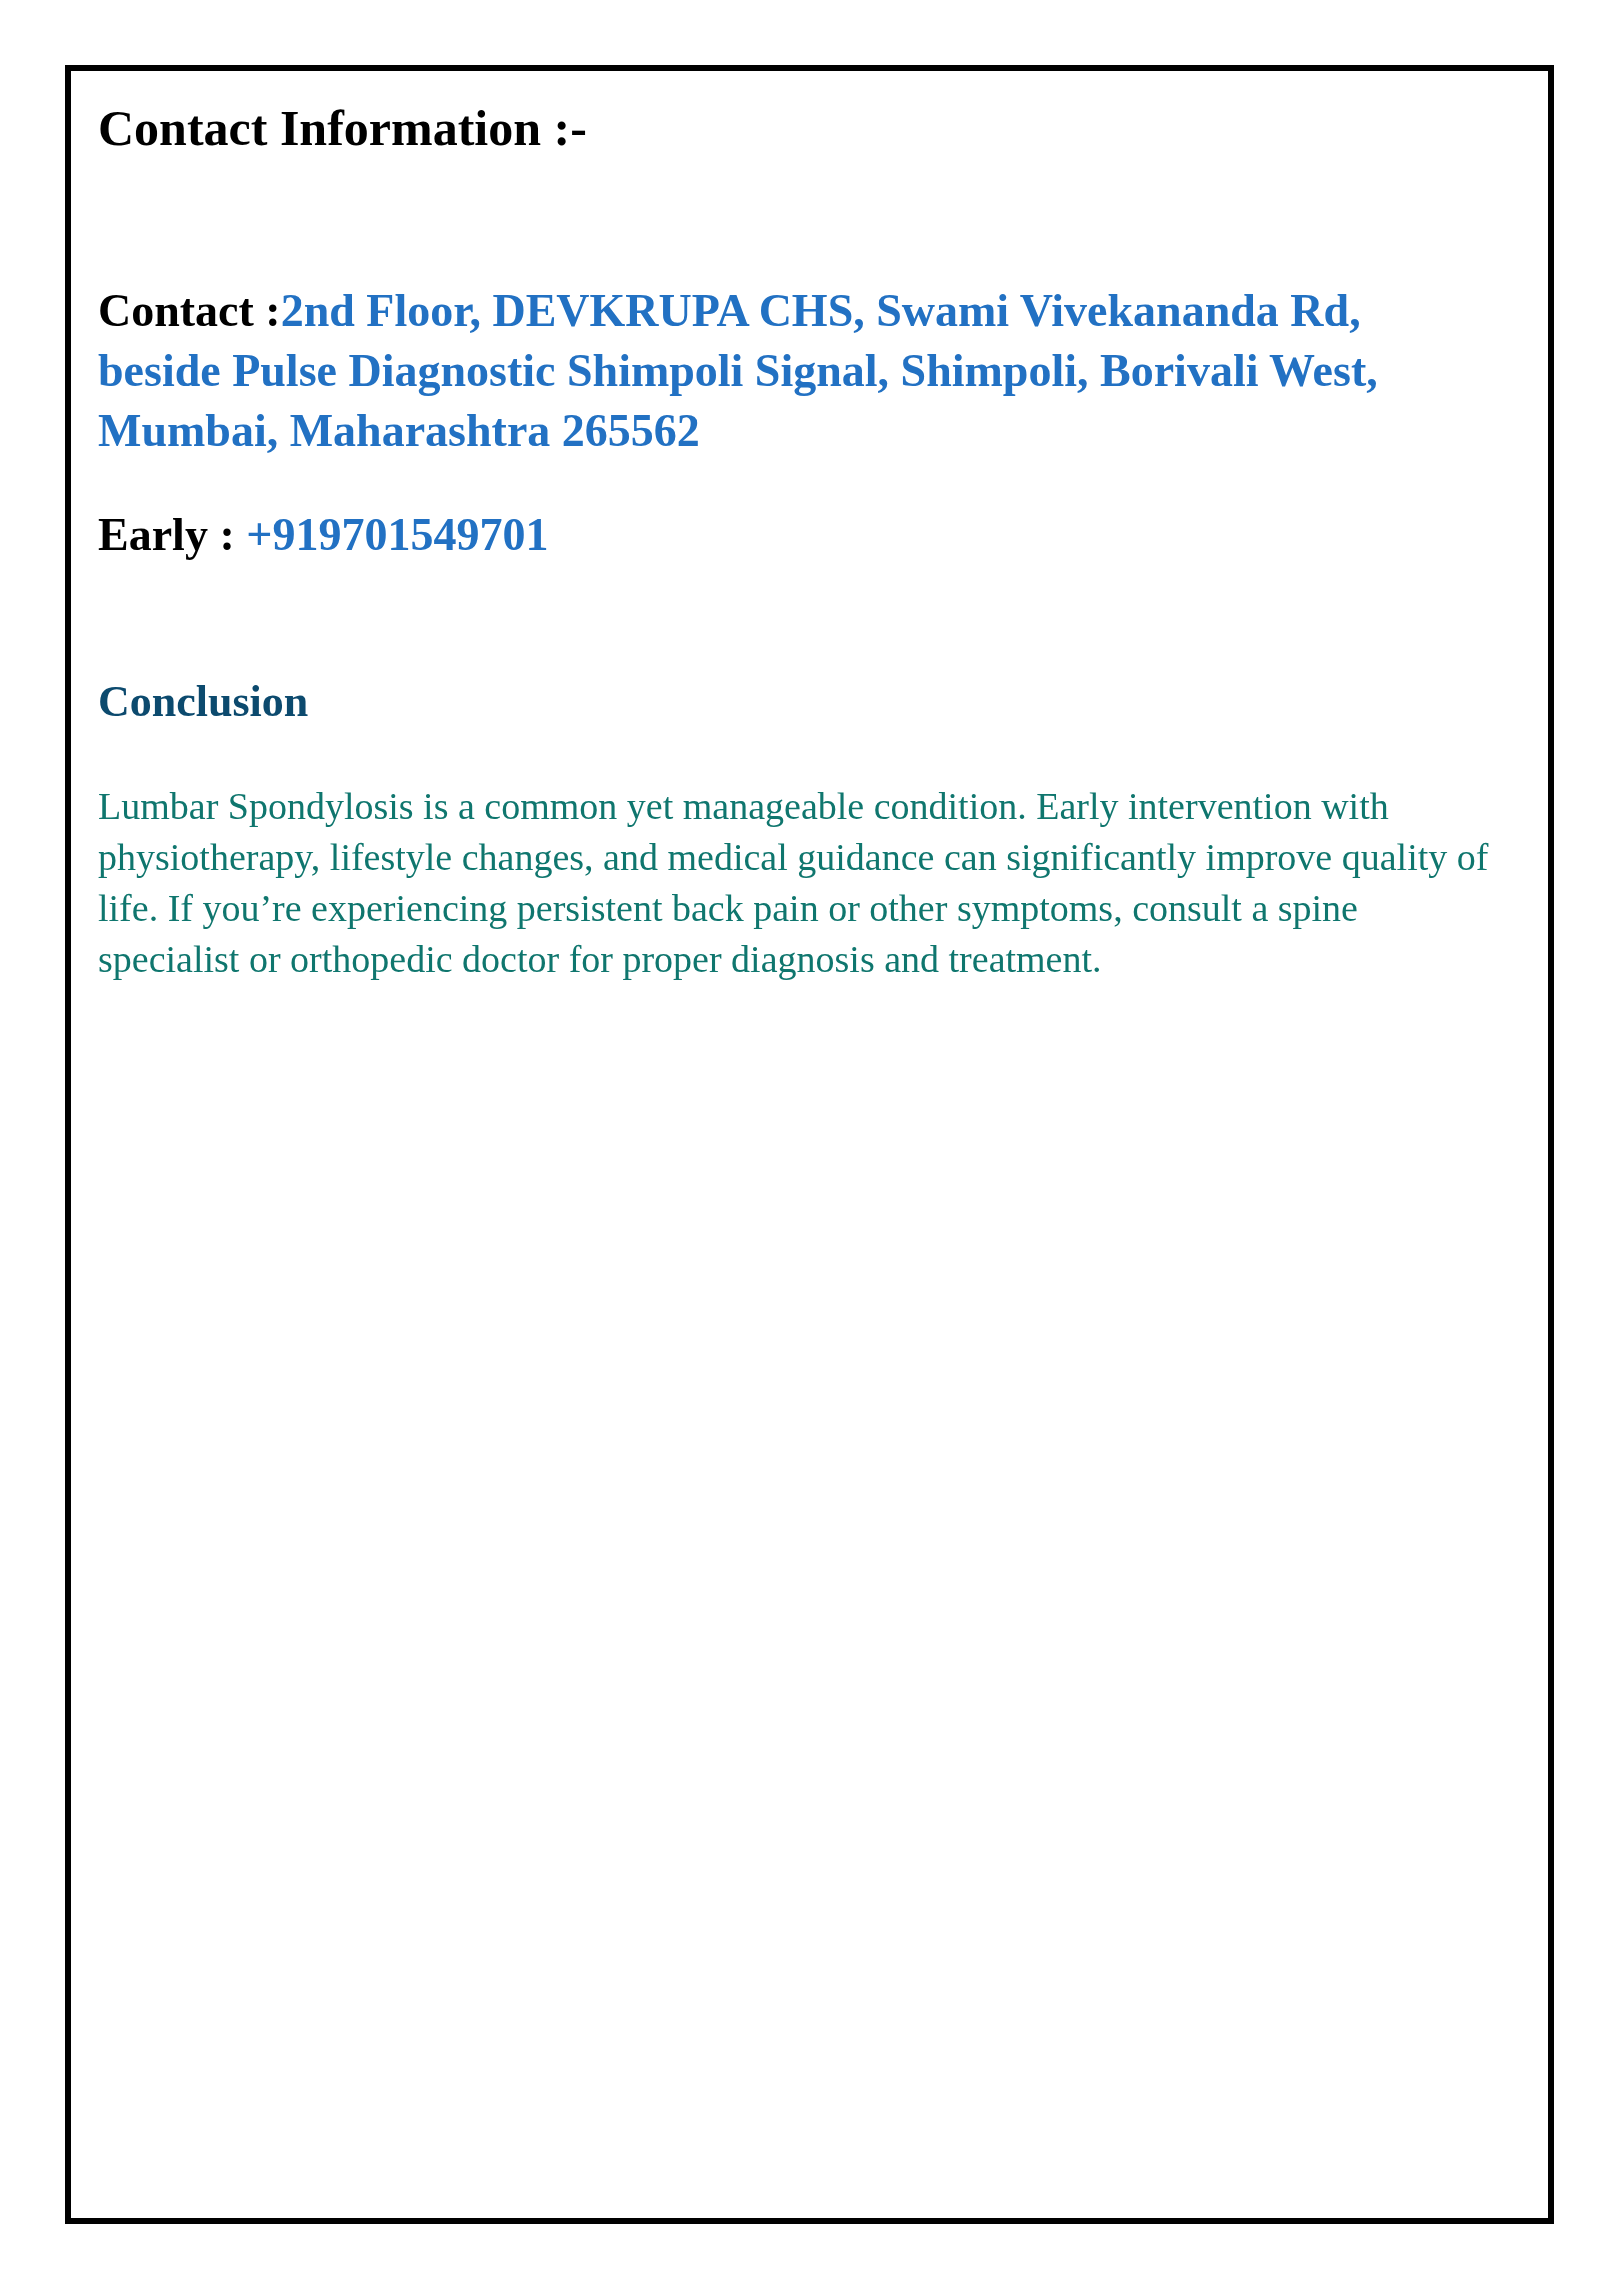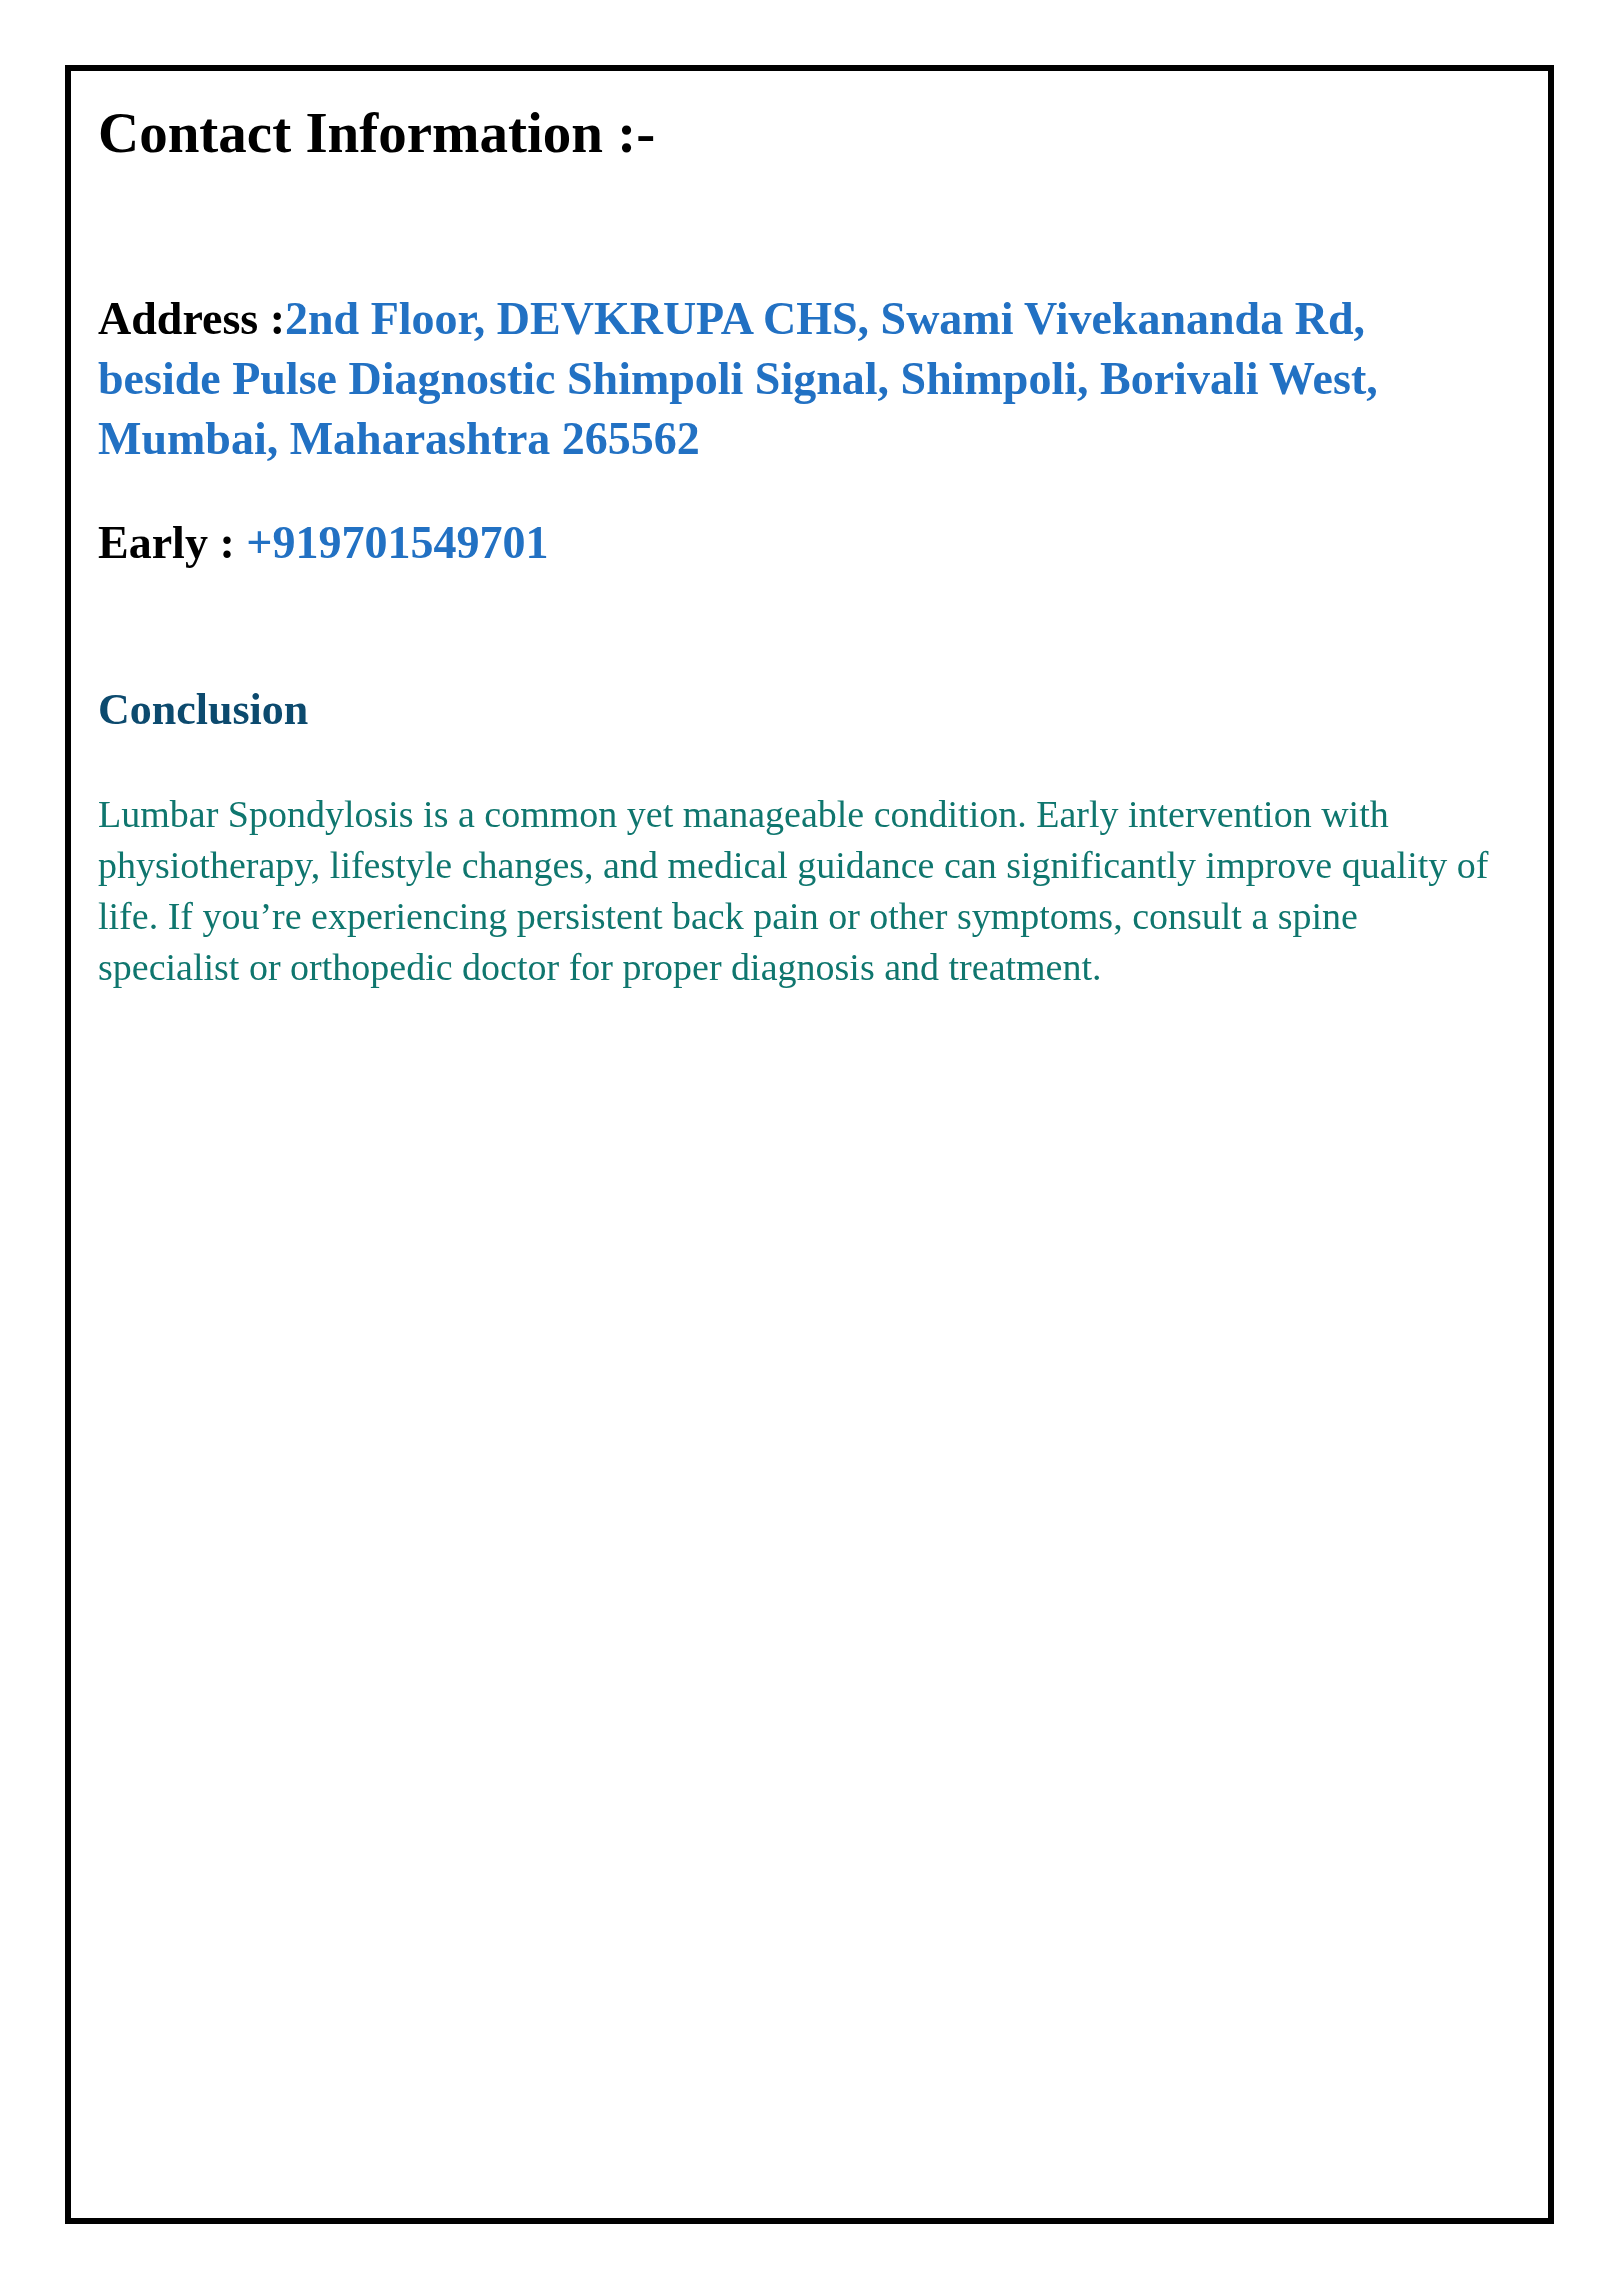--- a/index.html
+++ b/index.html
@@ -20,21 +20,21 @@
     top: 65px;
     width: 1489px;
     height: 2159px;
     border: 6.3px solid #000000;
     box-sizing: border-box;
     background: #ffffff;
     padding: 12.7px 38px 0 27px;
     overflow: hidden;
   }
   .doc-title {
-    font-size: 57px;
+    font-size: 50px;
     line-height: 1.15;
     font-weight: bold;
     margin: 16px 0 0 0;
   }
   .address-block {
     margin: 124px 0 0 0;
     font-size: 46px;
     line-height: 60px;
     font-weight: bold;
   }
@@ -74,21 +74,21 @@
   }
 </style>
 </head>
 <body>
 
 <div class="page">
 
   <h1 class="doc-title">Contact Information :-</h1>
 
   <p class="address-block">
-    <span class="addr-line"><span class="label">Address :</span><a class="link">2nd Floor, DEVKRUPA CHS, Swami Vivekananda Rd,</a></span>
+    <span class="addr-line"><span class="label">Contact :</span><a class="link">2nd Floor, DEVKRUPA CHS, Swami Vivekananda Rd,</a></span>
     <span class="addr-line"><a class="link">beside Pulse Diagnostic Shimpoli Signal, Shimpoli, Borivali West,</a></span>
     <span class="addr-line"><a class="link">Mumbai, Maharashtra 265562</a></span>
   </p>
 
   <p class="mobile-block"><span class="label">Early : </span><a class="link">+919701549701</a></p>
 
   <h2 class="conclusion-title">Conclusion</h2>
 
   <p class="body-paragraph">Lumbar Spondylosis is a common yet manageable condition. Early intervention with physiotherapy, lifestyle changes, and medical guidance can significantly improve quality of life. If you’re experiencing persistent back pain or other symptoms, consult a spine specialist or orthopedic doctor for proper diagnosis and treatment.</p>
 

